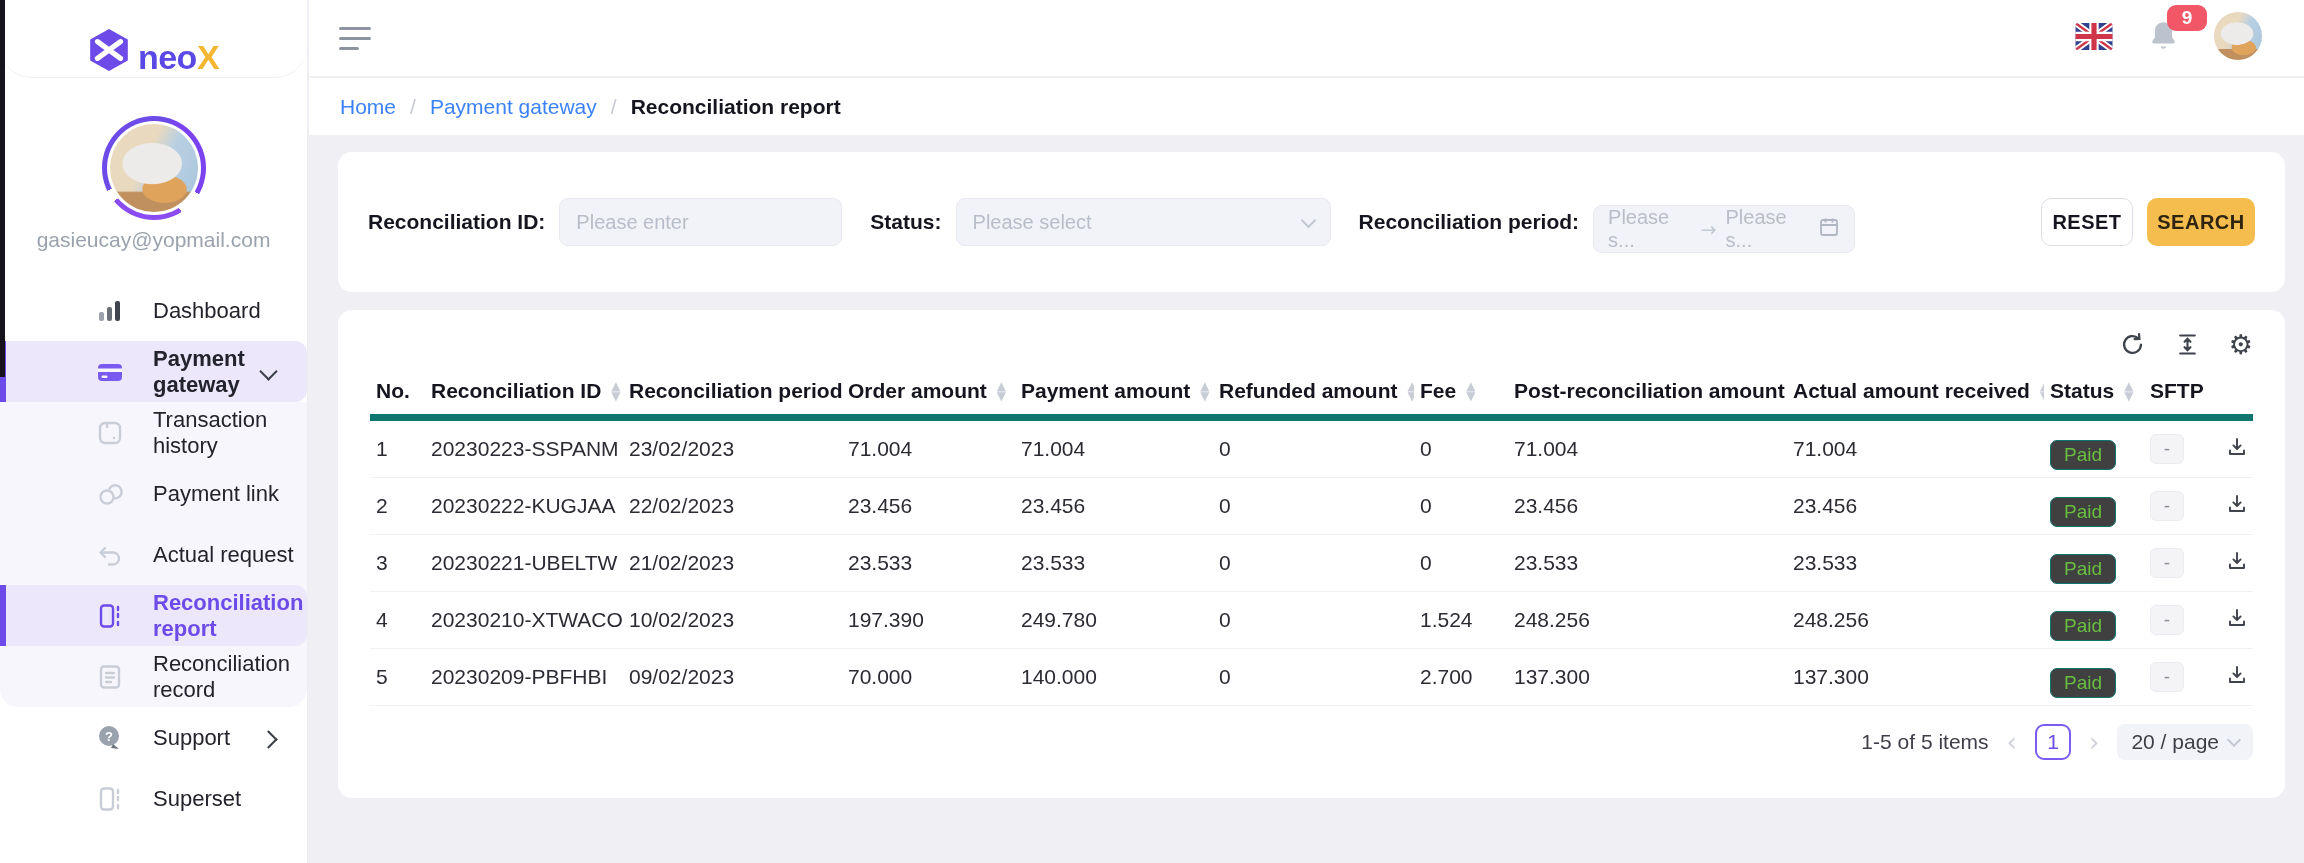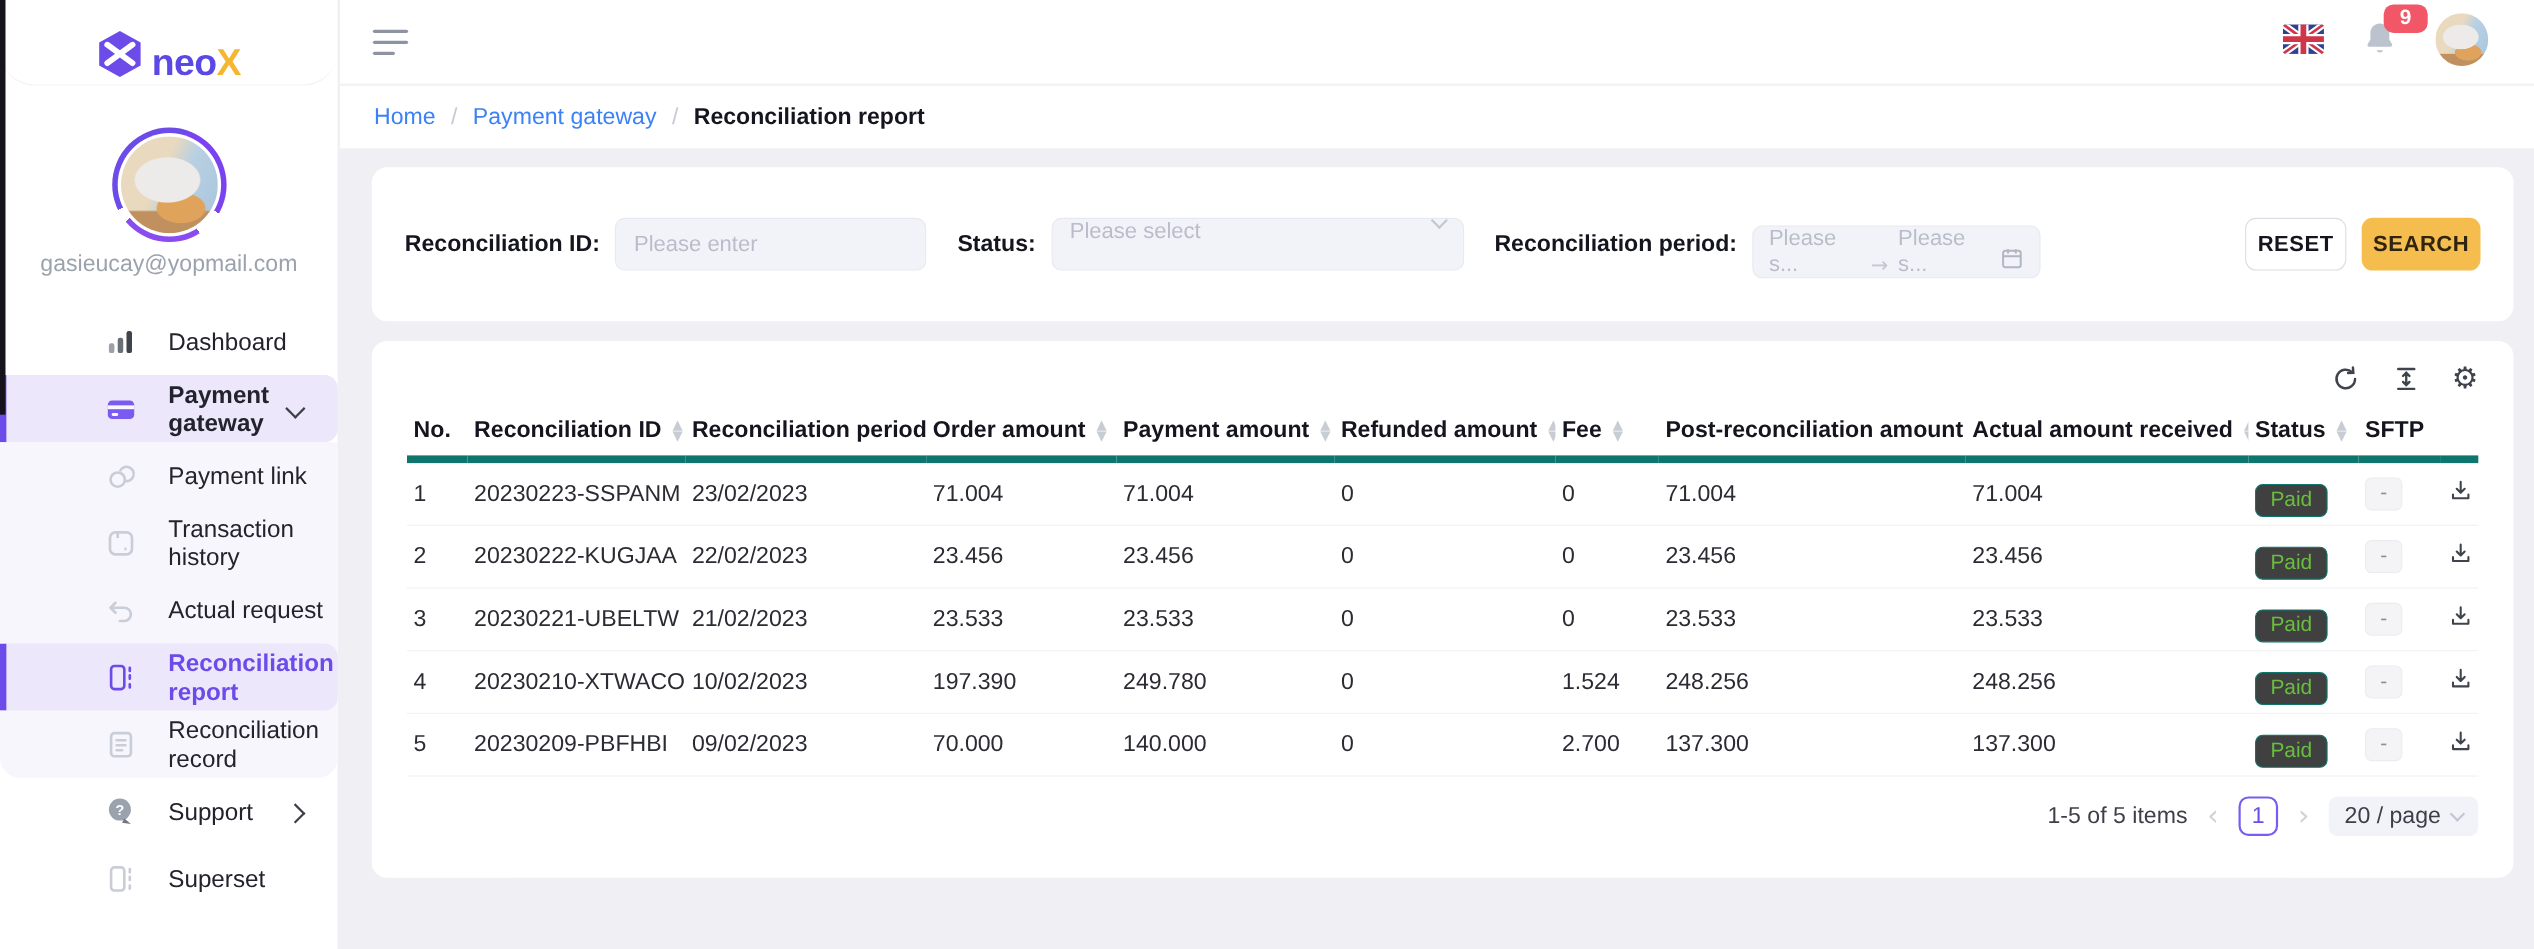--- a/index.html
+++ b/index.html
@@ -57,23 +57,23 @@
   .bc-current{color:#15151F;font-weight:bold;}
 
   
   .content{position:absolute;left:309px;top:135px;right:0;bottom:0;background:#F0F0F4;}
   .filter-card{position:absolute;left:29px;top:17px;width:1947px;height:140px;background:#fff;border-radius:14px;display:flex;align-items:center;padding:0 30px;box-sizing:border-box;}
   .fgroup{display:flex;align-items:center;margin-right:28px;}
   .flabel{font-size:21px;font-weight:bold;color:#15151F;margin-right:14px;white-space:nowrap;}
   .fcontrol{height:48px;background:#F2F3F8;border:1px solid #E8E9F0;border-radius:9px;box-sizing:border-box;font-size:20px;}
   input.fcontrol{width:283px;padding:12px 16px;color:#333;outline:none;}
   input.fcontrol::placeholder{color:#B9BDC9;}
-  .fselect{width:375px;display:flex;align-items:flex-start;justify-content:space-between;padding:0 16px;color:#B9BDC9;cursor:pointer;}
+  .fselect{width:375px;display:flex;align-items:center;justify-content:space-between;padding:0 16px;color:#B9BDC9;cursor:pointer;}
   .fselect .chev{width:9px;height:9px;border-color:#C3C7D1;transform:rotate(45deg);margin-top:-4px;}
-  .frange{width:262px;display:flex;align-items:flex-end;gap:9px;padding:0 14px;color:#B9BDC9;cursor:pointer;margin-top:14px;}
+  .frange{width:262px;display:flex;align-items:center;gap:9px;padding:0 14px;color:#B9BDC9;cursor:pointer;margin-top:14px;}
   .range-arrow{color:#C3C7D1;font-size:19px;}
   .spacer{flex:1;}
   .btn{height:48px;border-radius:10px;font-size:20px;font-weight:bold;letter-spacing:.5px;display:flex;align-items:center;justify-content:center;cursor:pointer;box-sizing:border-box;}
   .btn-reset{width:92px;background:#fff;border:1px solid #DCDEE6;color:#15151F;}
   .btn-search{width:108px;background:#F5BD4E;border:none;color:#2E2410;margin-left:14px;}
 
   
   .table-card{position:absolute;left:29px;top:175px;width:1947px;height:488px;background:#fff;border-radius:14px;padding:12px 32px 0;box-sizing:border-box;}
   .tools{display:flex;justify-content:flex-end;align-items:center;gap:28px;height:44px;}
   .tool{cursor:pointer;display:flex;align-items:center;color:#3F434C;}
@@ -141,35 +141,35 @@
             </svg>
         </span>
         <span>Payment gateway</span>
         <span class="chev down"></span>
       </div>
 
       <div class="submenu">
         <div class="mi">
           <span class="ic">
             <svg width="28" height="28" viewBox="0 0 28 28" fill="none" stroke="#C9CDD8" stroke-width="2.4">
-                <circle cx="11" cy="17" r="6.5"></circle>
-                <path d="M13 9.5 a6.5 6.5 0 1 1 4 8.5"></path>
-              </svg>
-          </span>
-          <span>Payment link</span>
+                <rect x="4" y="4" width="20" height="20" rx="5"></rect>
+                <path d="M11 4 v5"></path>
+                <path d="M17 19 h2"></path>
+              </svg>
+          </span>
+          <span>Transaction history</span>
         </div>
         <div class="mi">
           <span class="ic">
             <svg width="28" height="28" viewBox="0 0 28 28" fill="none" stroke="#C9CDD8" stroke-width="2.4">
-                <rect x="4" y="4" width="20" height="20" rx="5"></rect>
-                <path d="M11 4 v5"></path>
-                <path d="M17 19 h2"></path>
-              </svg>
-          </span>
-          <span>Transaction history</span>
+                <circle cx="11" cy="17" r="6.5"></circle>
+                <path d="M13 9.5 a6.5 6.5 0 1 1 4 8.5"></path>
+              </svg>
+          </span>
+          <span>Payment link</span>
         </div>
         <div class="mi">
           <span class="ic">
             <svg width="28" height="28" viewBox="0 0 28 28" fill="none" stroke="#C9CDD8" stroke-width="2.4" stroke-linecap="round" stroke-linejoin="round">
                 <path d="M9 7 L4.5 11.5 L9 16"></path>
                 <path d="M5 11.5 h12 a6 6 0 0 1 0 12 h-4"></path>
               </svg>
           </span>
           <span>Actual request</span>
         </div>

